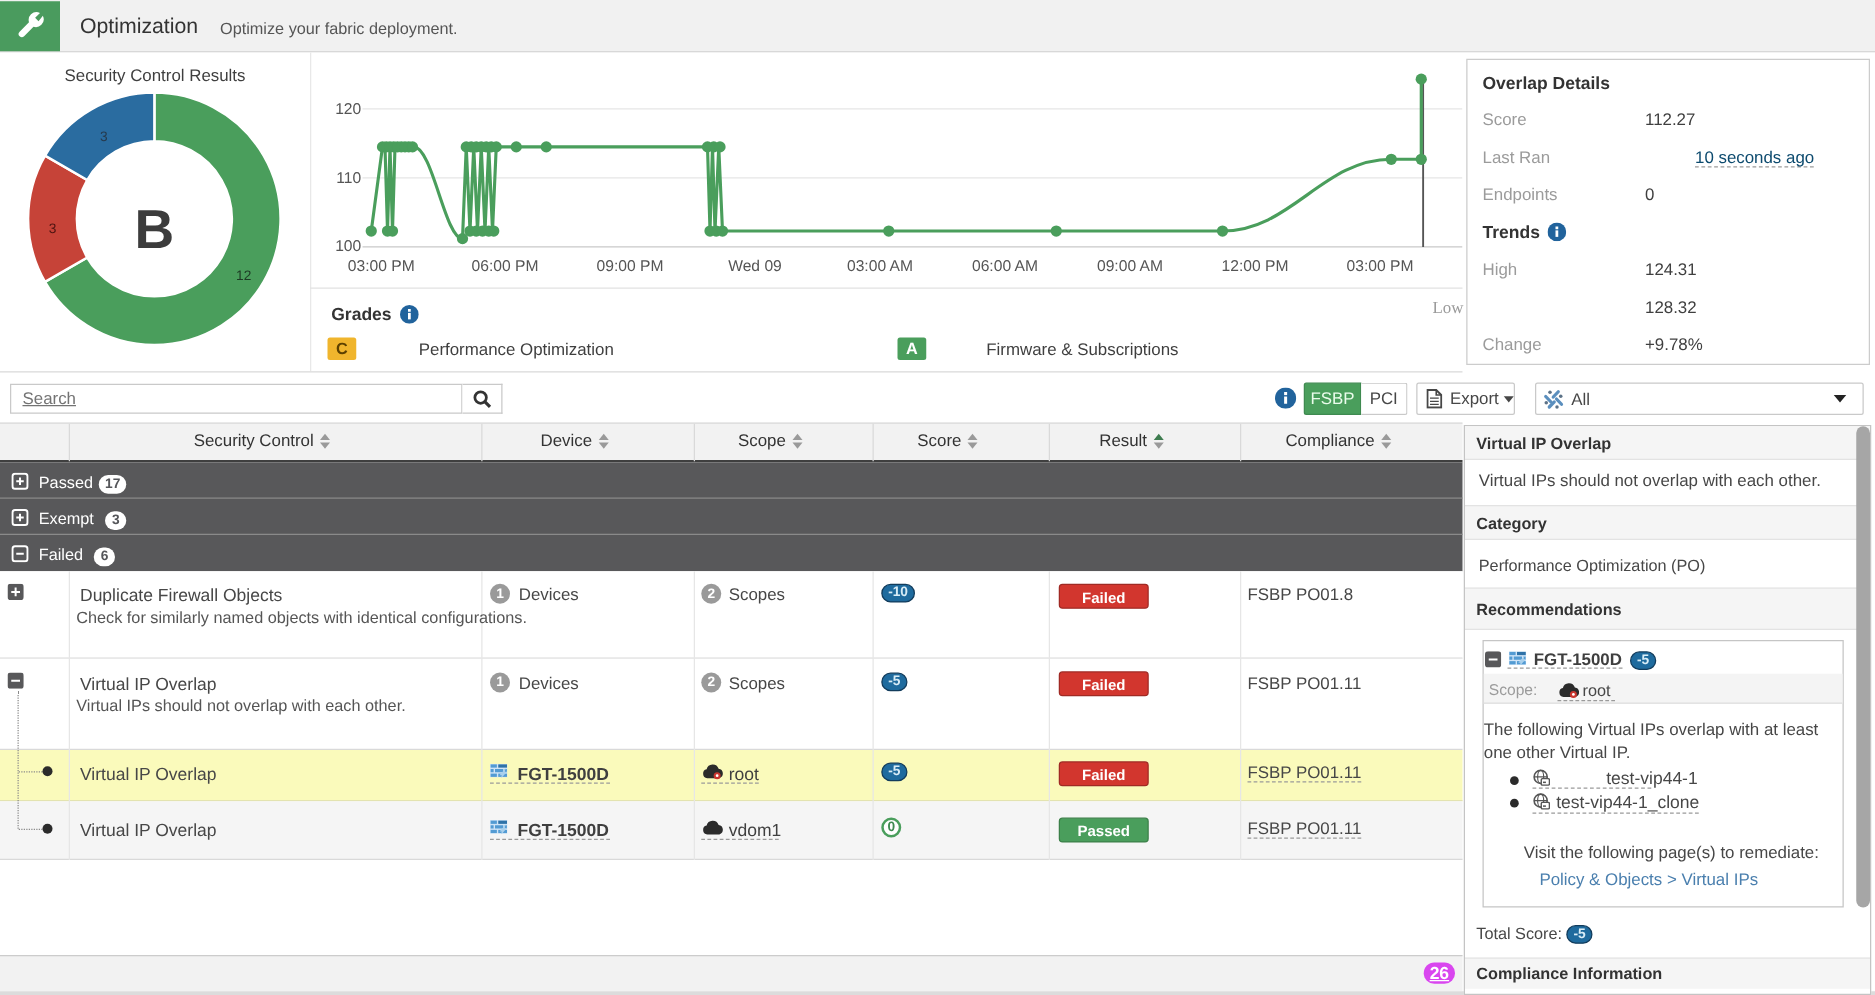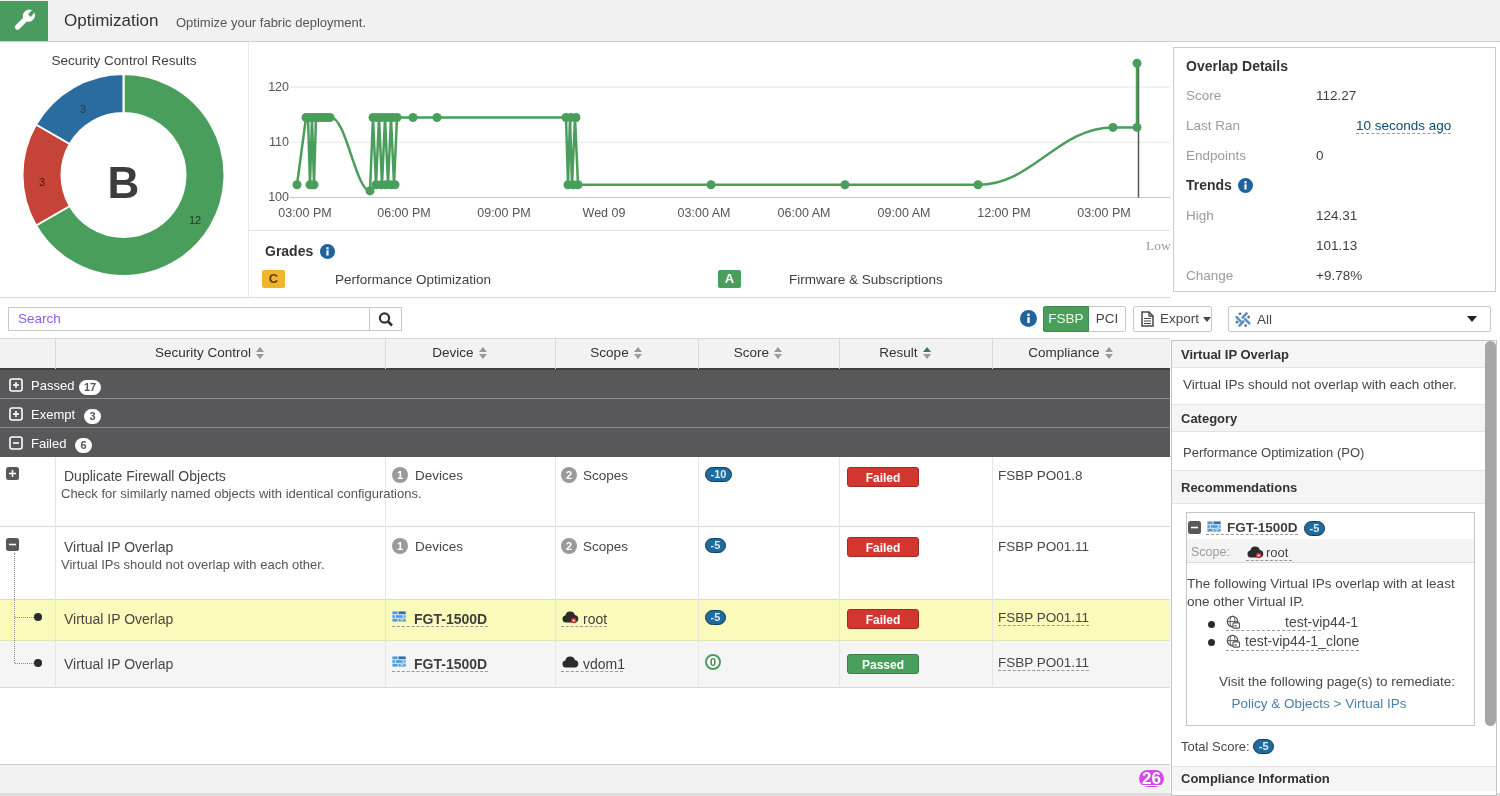--- a/index.html
+++ b/index.html
@@ -140,26 +140,26 @@
 <div class="abs" style="left:1316px;top:148px;font-size:13.5px;color:#3f3f3f;">0</div>
 <div class="abs b" style="left:1186px;top:177px;font-size:14px;color:#333;">Trends</div>
 <svg class="abs" style="left:1238px;top:178px;" width="15" height="15" viewBox="0 0 15 15">
     <circle cx="7.5" cy="7.5" r="7.5" fill="#21639c"></circle>
     <rect x="6.4" y="6.3" width="2.2" height="5.2" fill="#fff"></rect>
     <rect x="6.4" y="3.2" width="2.2" height="2.2" fill="#fff"></rect>
   </svg>
 <div class="abs" style="left:1186px;top:208px;font-size:13.5px;color:#9b9b9b;">High</div>
 <div class="abs" style="left:1316px;top:208px;font-size:13.5px;color:#3f3f3f;">124.31</div>
 <div class="abs" style="left:1146px;top:238px;font-size:13.5px;color:#9b9b9b;font-family:Liberation Serif, serif;">Low</div>
-<div class="abs" style="left:1316px;top:238px;font-size:13.5px;color:#3f3f3f;">101.13</div>
+<div class="abs" style="left:1316px;top:238px;font-size:13.5px;color:#3f3f3f;">128.32</div>
 <div class="abs" style="left:1186px;top:268px;font-size:13.5px;color:#9b9b9b;">Change</div>
 <div class="abs" style="left:1316px;top:268px;font-size:13.5px;color:#3f3f3f;">+9.78%</div>
 
 <div class="abs" style="left:8px;top:307px;width:362px;height:24px;border:1px solid #c9c9c9;box-sizing:border-box;background:#fff;"></div>
-<div class="abs" style="left:18px;top:311px;font-size:13.5px;color:#8b5cf6;">Search</div>
+<div class="abs" style="left:18px;top:311px;font-size:13.5px;color:#737373;text-decoration:underline;">Search</div>
 <div class="abs" style="left:370px;top:307px;width:32px;height:24px;border:1px solid #c9c9c9;border-left:none;box-sizing:border-box;background:#fff;"></div>
 <svg class="abs" style="left:378px;top:312px;" width="16" height="15" viewBox="0 0 16 15">
     <circle cx="6.5" cy="6" r="4.6" fill="none" stroke="#333" stroke-width="2.2"></circle>
     <line x1="10" y1="9.5" x2="14" y2="13.5" stroke="#333" stroke-width="2.6"></line>
   </svg>
 
 <svg class="abs" style="left:1020px;top:310px;" width="17" height="17" viewBox="0 0 17 17">
     <circle cx="8.5" cy="8.5" r="8.5" fill="#21639c"></circle>
     <rect x="7.3" y="7.2" width="2.4" height="5.8" fill="#fff"></rect>
     <rect x="7.3" y="3.6" width="2.4" height="2.5" fill="#fff"></rect>
@@ -326,21 +326,21 @@
 <svg class="abs" style="left:561px;top:654px;" width="18" height="15" viewBox="0 0 18 15">
     <path d="M14.5 13.5 H4.8 A3.6 3.6 0 0 1 4.3 6.4 A5 5 0 0 1 13.9 5.9 A3.9 3.9 0 0 1 14.5 13.5 Z" fill="#2b2b2b"></path>
   </svg>
 <div class="abs" style="left:583px;top:656px;font-size:14px;color:#3f3f3f;">vdom1</div>
 <div class="abs" style="left:561px;top:671px;width:62px;border-top:1px dashed #9a9a9a;"></div>
 <div class="abs" style="left:705px;top:654px;width:12px;height:12px;border:2px solid #4a9e5c;border-radius:8px;background:#fff;color:#3e8a50;font-size:11px;font-weight:bold;text-align:center;line-height:12px;">0</div>
 <div class="abs badge-res" style="left:847px;top:654px;background:#4a9e5c;border:1px solid #3c8049;">Passed</div>
 <div class="abs gcell dashedu" style="left:998px;top:655px;">FSBP PO01.11</div>
 
 <div class="abs" style="left:0;top:764px;width:1170px;height:29px;background:#f2f2f2;border-top:1px solid #ccc;box-sizing:border-box;"></div>
-<div class="abs" style="left:1139px;top:770px;width:25px;height:17px;background:#d946ef;border-radius:9px;color:#fff;font-size:17px;font-weight:bold;text-align:center;line-height:17px;text-decoration:underline;">26</div>
+<div class="abs" style="left:1139px;top:770px;width:25px;height:17px;background:#d946ef;border-radius:9px;color:#fff;font-size:14px;font-weight:bold;text-align:center;line-height:17px;text-decoration:underline;">26</div>
 <div class="abs" style="left:0;top:793px;width:1500px;height:3px;background:#dcdcdc;"></div>
 
 <div class="abs" style="left:1171px;top:340px;width:326px;height:456px;background:#fff;border:1px solid #c4c4c4;box-sizing:border-box;"></div>
 <div class="abs" style="left:1172px;top:341px;width:324px;height:27px;background:#f5f5f5;border-bottom:1px solid #e3e3e3;box-sizing:border-box;"></div>
 <div class="abs b" style="left:1181px;top:347px;font-size:13px;color:#333;">Virtual IP Overlap</div>
 <div class="abs" style="left:1183px;top:377px;font-size:13.5px;color:#474747;">Virtual IPs should not overlap with each other.</div>
 <div class="abs" style="left:1172px;top:404px;width:324px;height:28px;background:#f5f5f5;border-top:1px solid #e3e3e3;border-bottom:1px solid #e3e3e3;box-sizing:border-box;"></div>
 <div class="abs b" style="left:1181px;top:411px;font-size:13px;color:#333;">Category</div>
 <div class="abs" style="left:1183px;top:445px;font-size:13px;color:#474747;">Performance Optimization (PO)</div>
 <div class="abs" style="left:1172px;top:470px;width:324px;height:34px;background:#f5f5f5;border-top:1px solid #e3e3e3;border-bottom:1px solid #e3e3e3;box-sizing:border-box;"></div>

